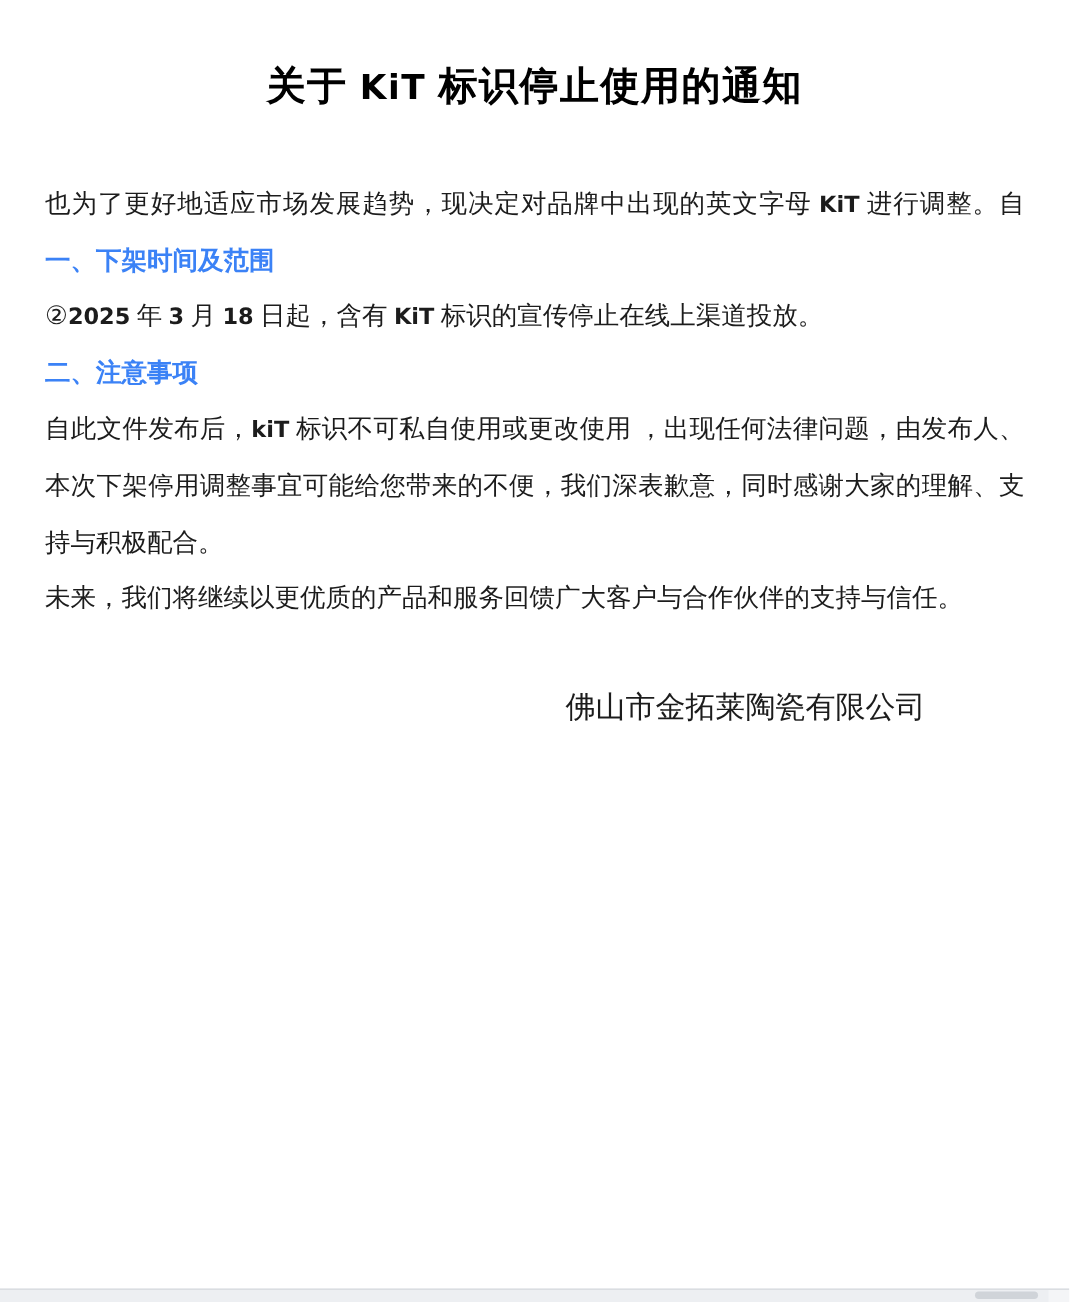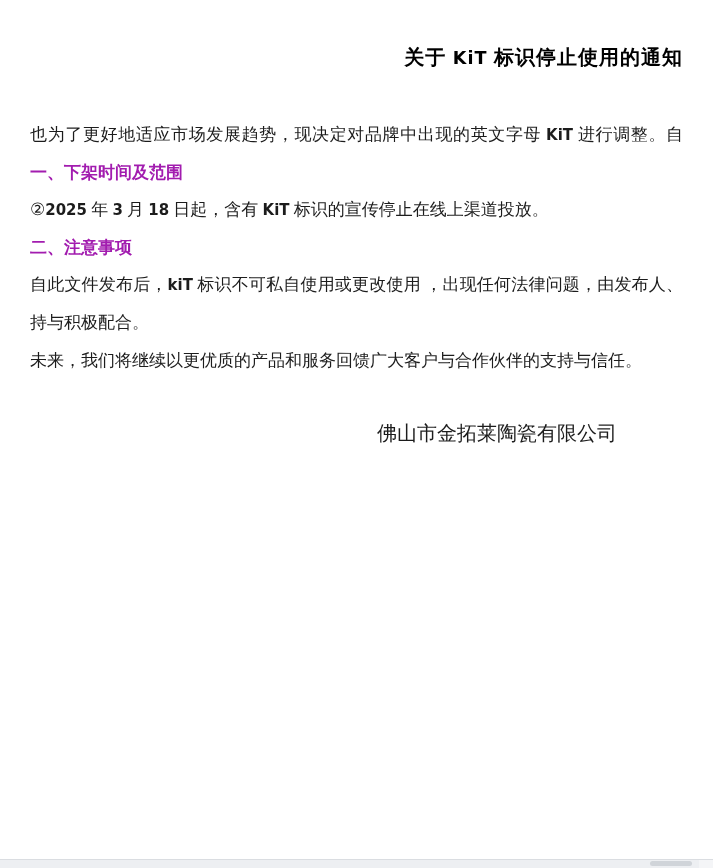--- a/index.html
+++ b/index.html
@@ -14,37 +14,37 @@
     background: #ffffff;
     overflow: hidden;
     font-family: "Liberation Serif", "DejaVu Serif", serif;
     color: #1c1c1c;
   }
   .content {
     padding: 38px 30px 0 30px;
   }
   .doc-title {
     margin: 0 0 39px 0;
-    text-align: right;
-    font-size: 20px;
+    text-align: center;
+    font-size: 26px;
     line-height: 38px;
     font-weight: bold;
     letter-spacing: 1px;
     color: #000000;
     font-family: "Liberation Sans", "DejaVu Sans", sans-serif;
   }
   .line {
     font-size: 17px;
     line-height: 37.6px;
     height: 37.6px;
     overflow: hidden;
   }
   .line.heading {
     font-weight: bold;
-    color: #a21caf;
+    color: #3b82f6;
     font-family: "Liberation Sans", "DejaVu Sans", sans-serif;
   }
   .line.indent {
     text-indent: 30px;
   }
   .line.justify {
     text-align: justify;
     text-align-last: justify;
   }
   .latin {
@@ -95,20 +95,21 @@
 
 <div class="page">
   <div class="content">
     <h1 class="doc-title">关于 <span class="latin">KiT</span> 标识停止使用的通知</h1>
     <div>
         <div class="line body justify">也为了更好地适应市场发展趋势，现决定对品牌中出现的英文字母 <span class="latin">KiT</span> 进行调整。自 </div>
         <div class="line heading">一、下架时间及范围</div>
         <div class="line body">②<span class="latin">2025</span> 年 <span class="latin">3</span> 月 <span class="latin">18</span> 日起，含有 <span class="latin">KiT</span> 标识的宣传停止在线上渠道投放。</div>
         <div class="line heading">二、注意事项</div>
         <div class="line body justify">自此文件发布后，<span class="latin">kiT</span> 标识不可私自使用或更改使用 ，出现任何法律问题，由发布人、使</div>
+        <div class="line body justify">本次下架停用调整事宜可能给您带来的不便，我们深表歉意，同时感谢大家的理解、支</div>
         <div class="line body">持与积极配合。</div>
         <div class="line body">未来，我们将继续以更优质的产品和服务回馈广大客户与合作伙伴的支持与信任。</div>
       </div>
     <div class="signature">
       <div class="sig-line">佛山市金拓莱陶瓷有限公司</div>
     </div>
   </div>
   <div class="hscroll">
     <div class="hthumb"></div>
     <div class="hcorner"></div>

